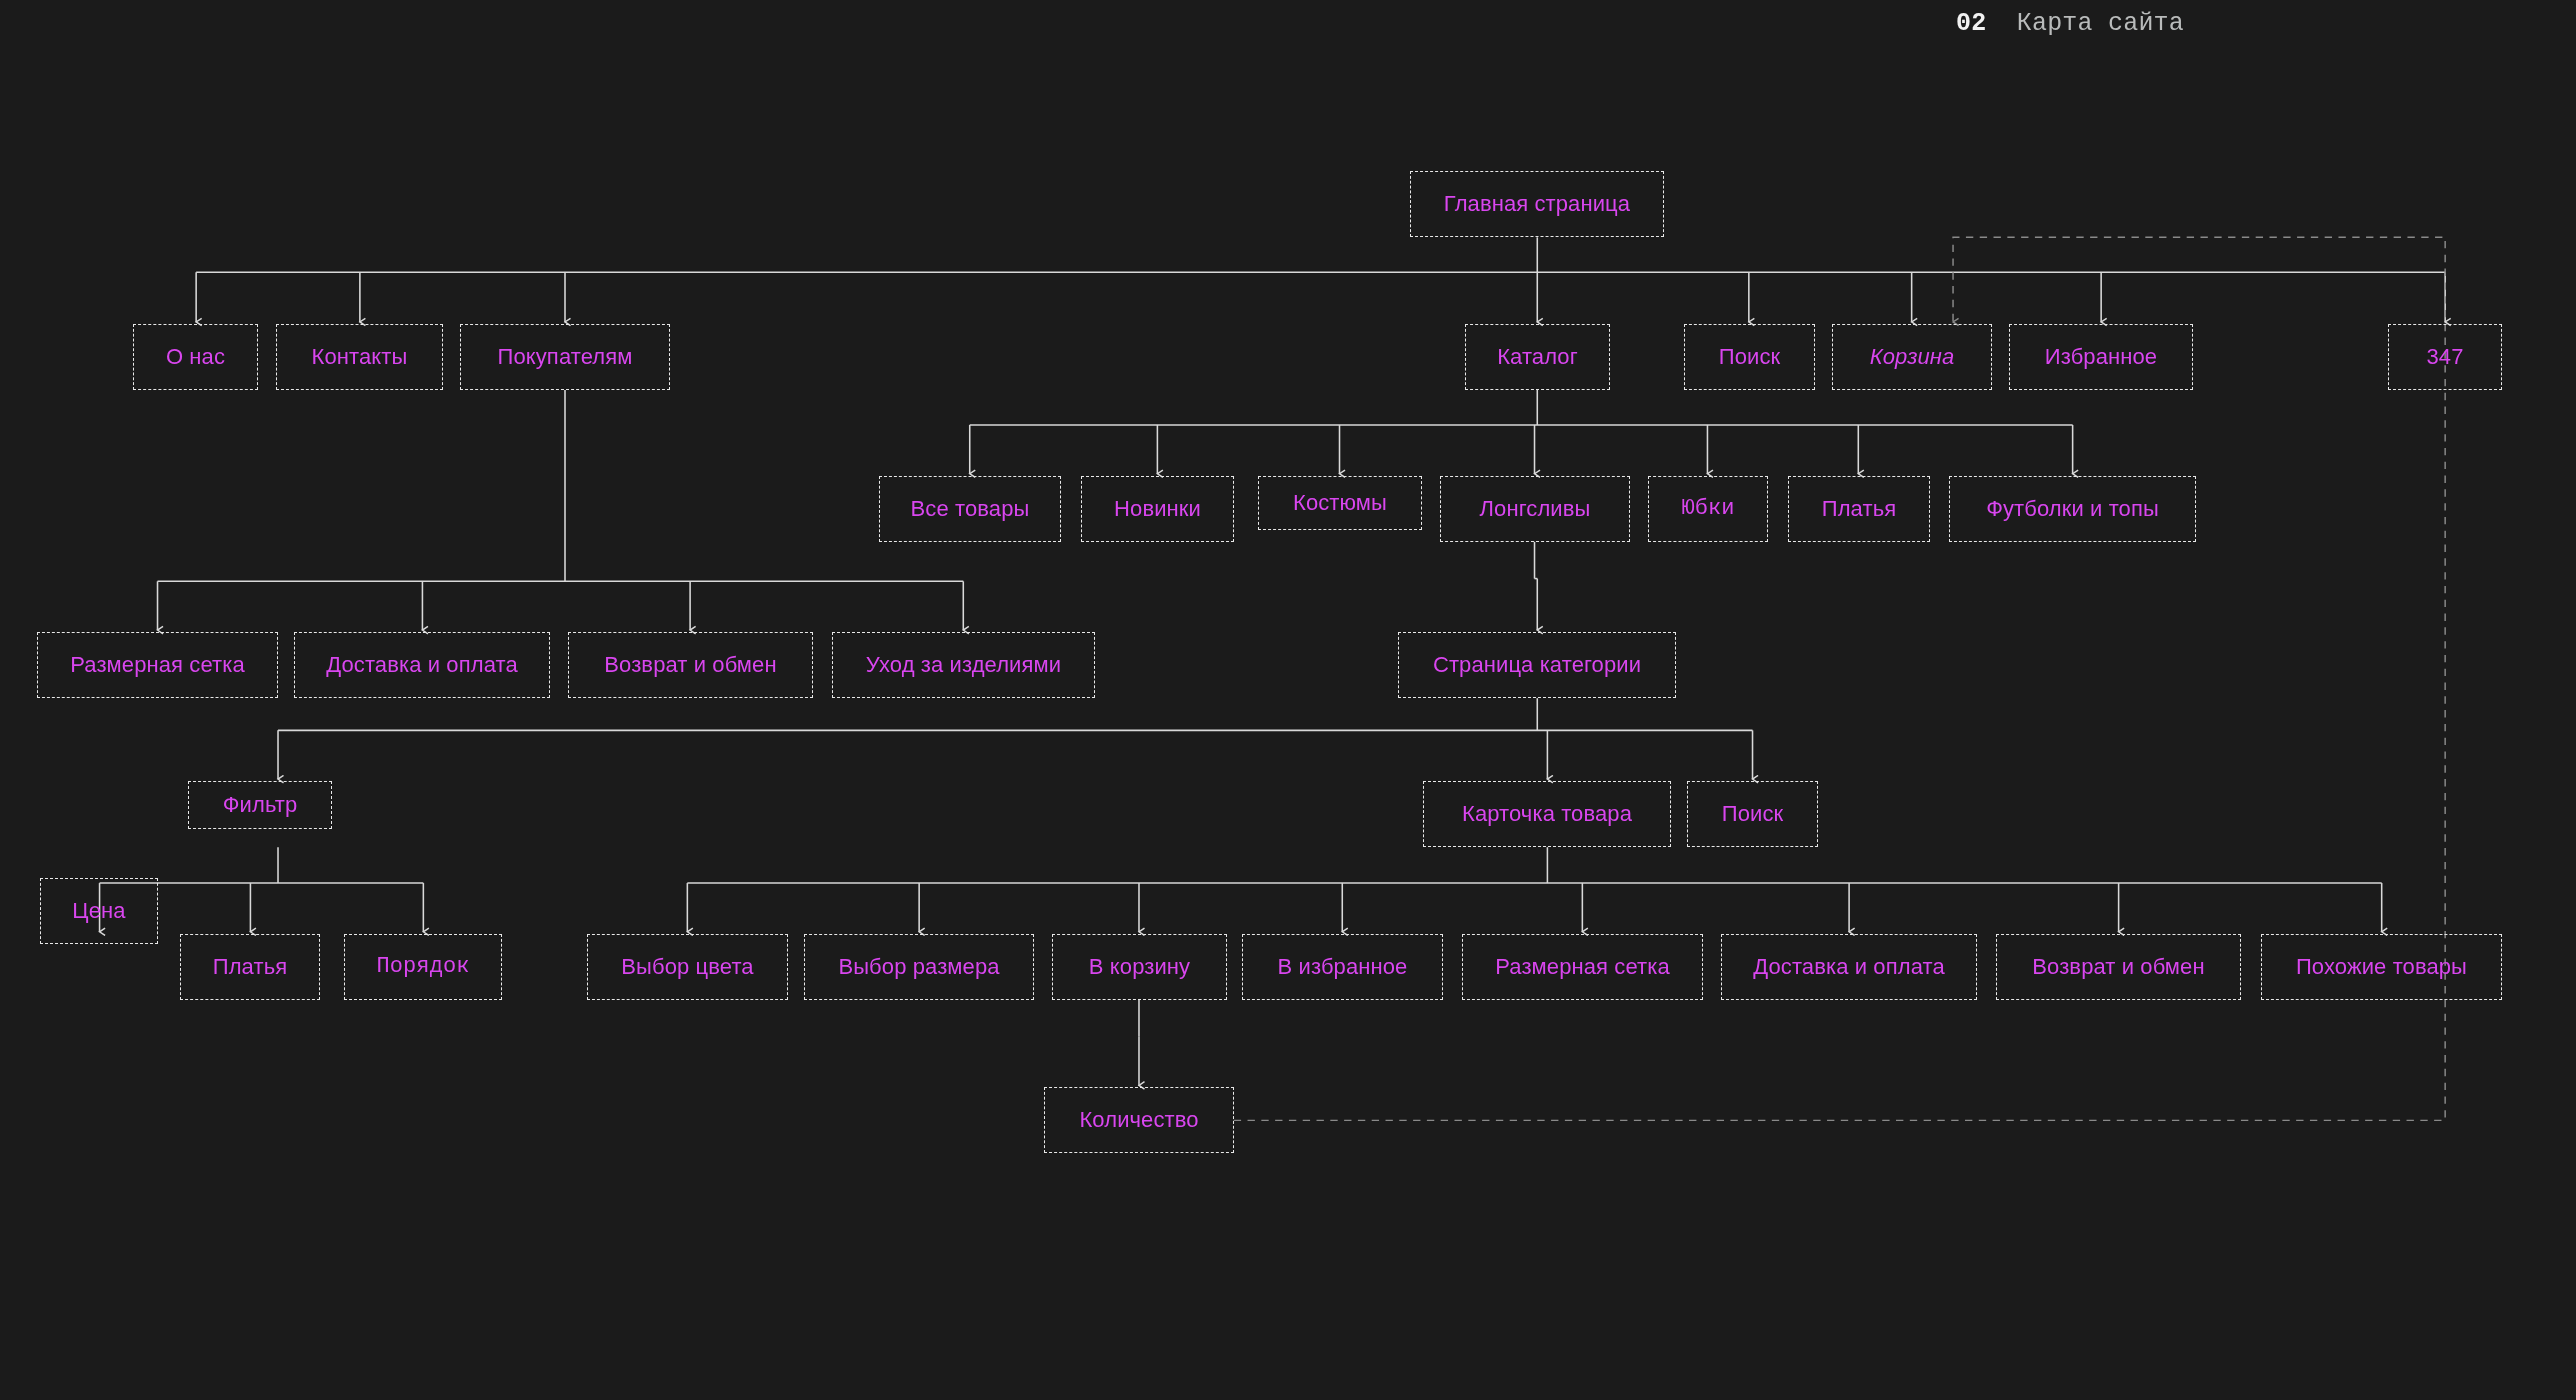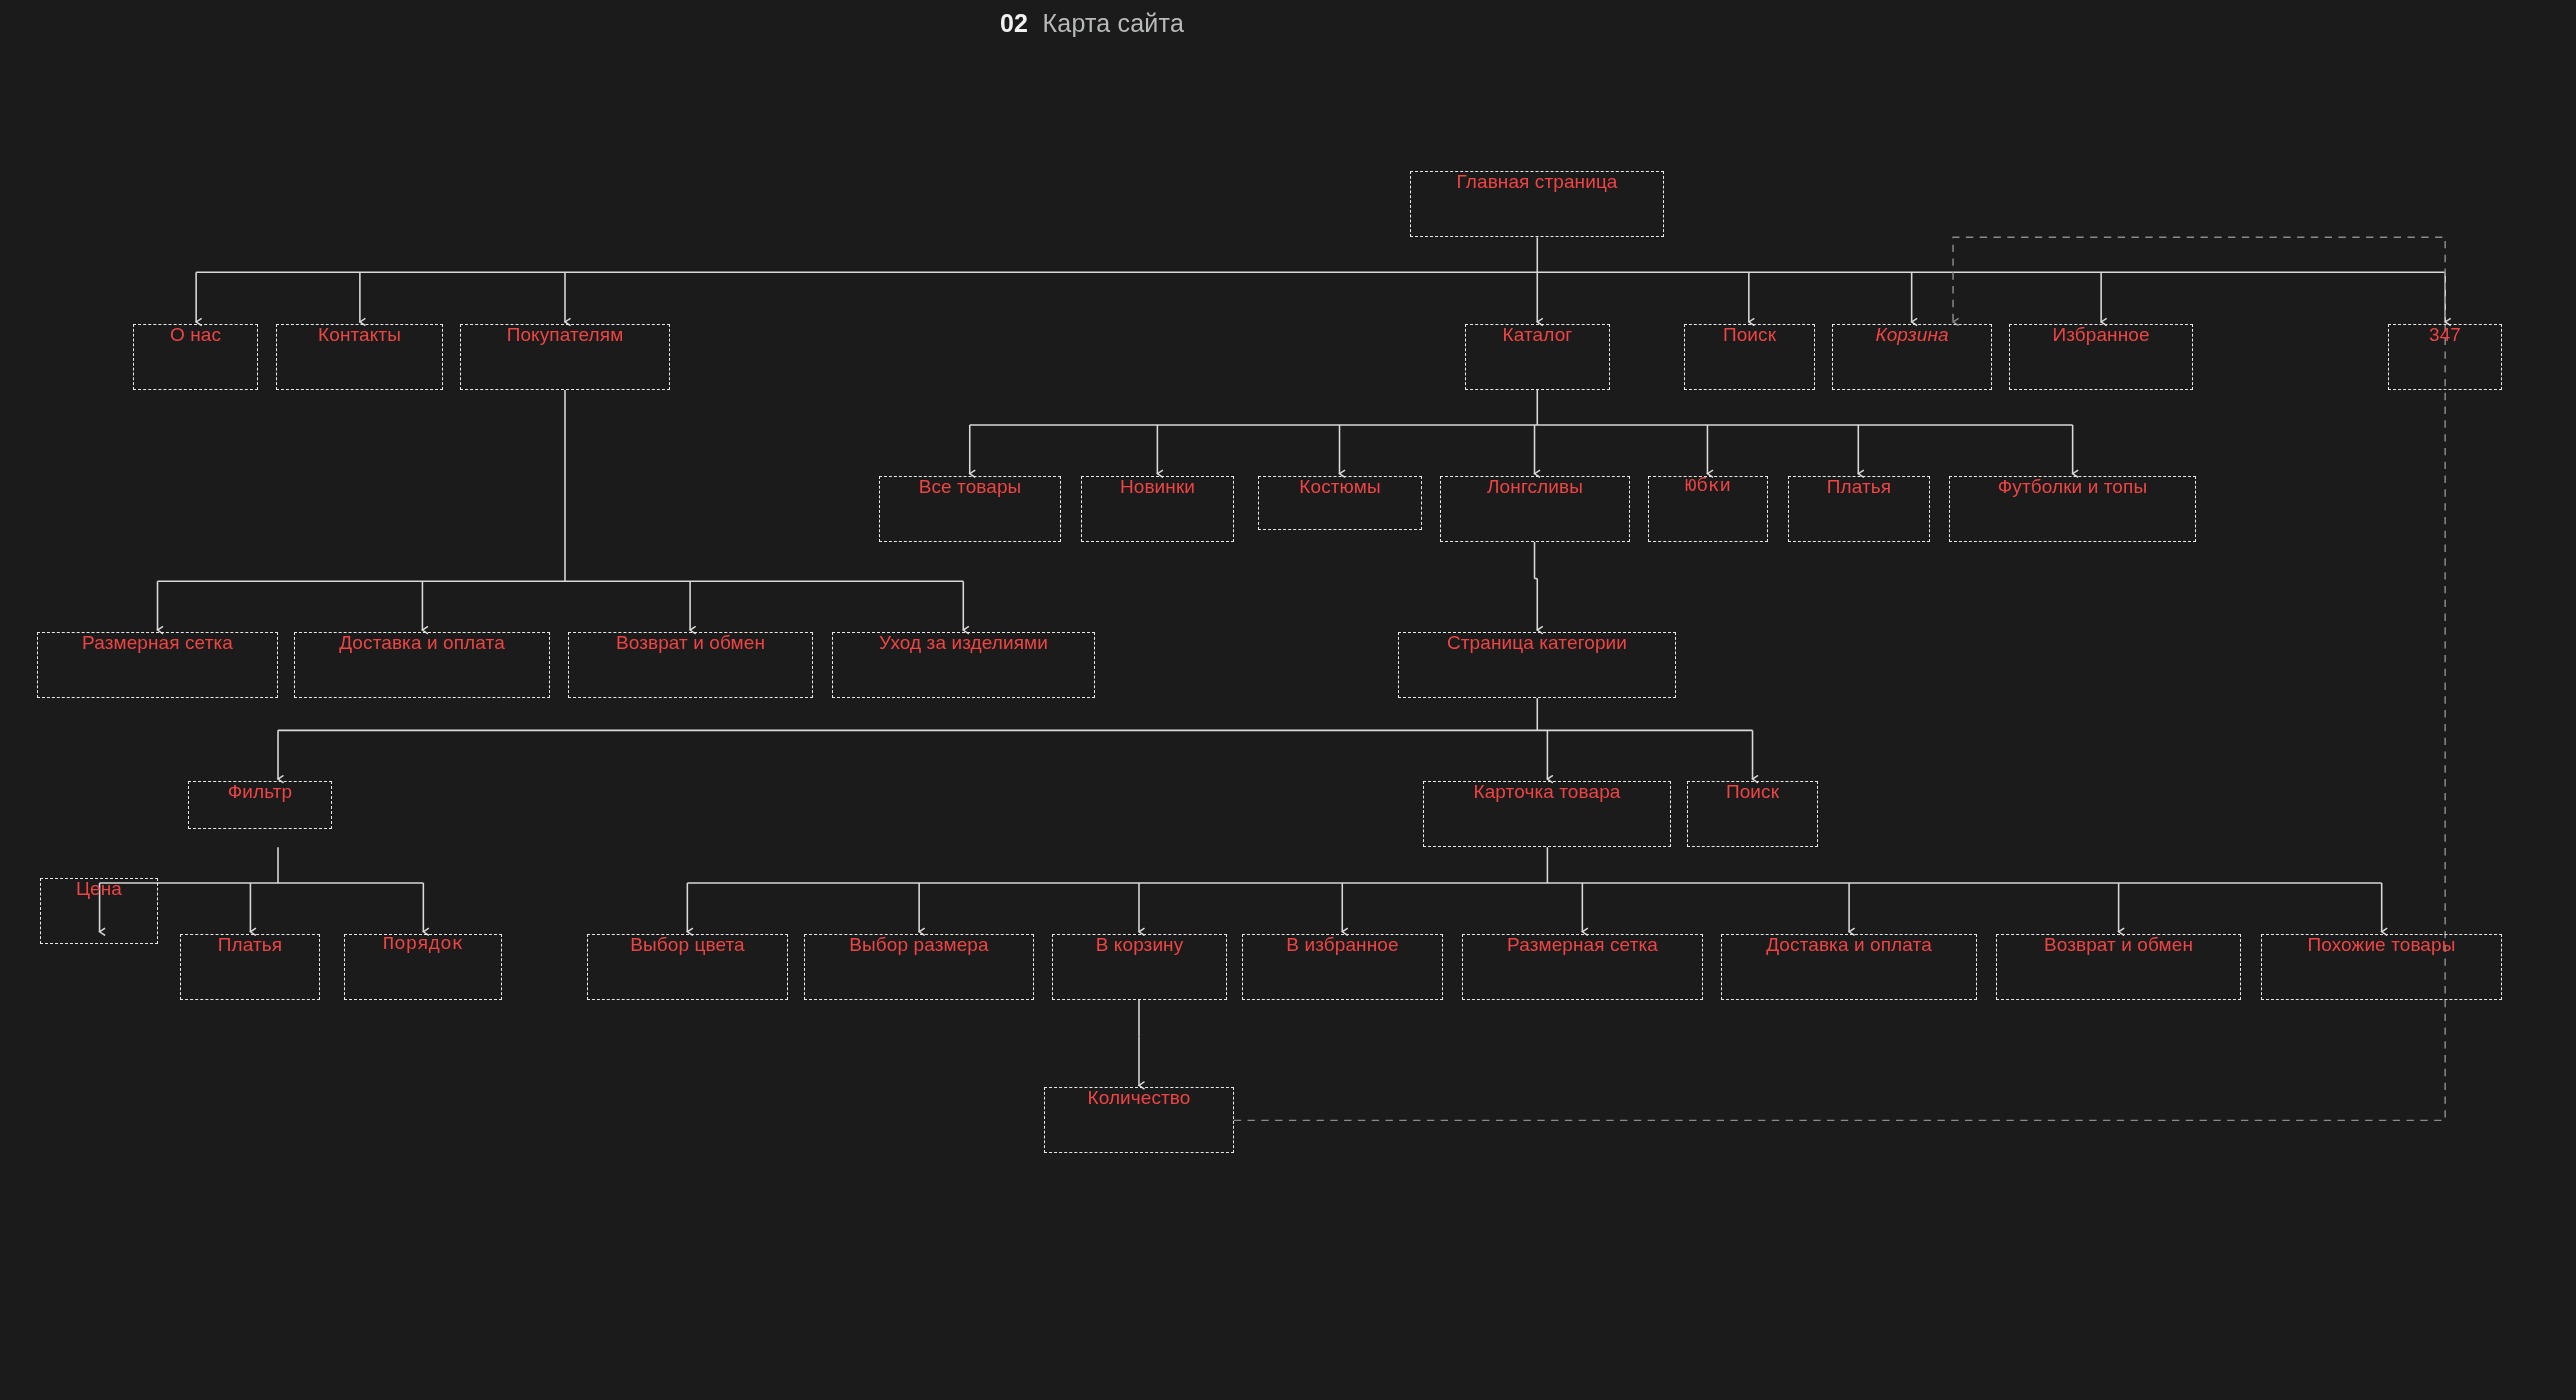--- a/index.html
+++ b/index.html
@@ -20,24 +20,25 @@
     inset: 0;
     width: 2576px;
     height: 1400px;
   }
   
   .title {
     position: absolute;
     top: 9.2px;
     left: 0;
     width: 2184px;
-    text-align: center;
+    text-align: right;
     font-size: 25px;
     letter-spacing: 0.2px;
     white-space: nowrap;
+    font-family: Liberation Mono, monospace;
   }
   .title .num {
     font-weight: bold;
     color: #f2f2f2;
   }
   .title .txt {
     color: #b9bbbb;
     font-weight: normal;
   }
   
@@ -49,23 +50,24 @@
     height: 1400px;
     pointer-events: none;
   }
   
   .node {
     position: absolute;
     box-sizing: border-box;
     border: 1.8px dashed #e9e9e9;
     background: transparent;
     display: flex;
+    align-items: center;
     justify-content: center;
-    font-size: 19px;
-    color: #ef4444;
+    font-size: 22px;
+    color: #d946ef;
     letter-spacing: 0.1px;
     white-space: nowrap;
     line-height: 1;
   }
   .node span {
     display: block;
     padding: 0 13px;
   }
 </style>
 </head>

